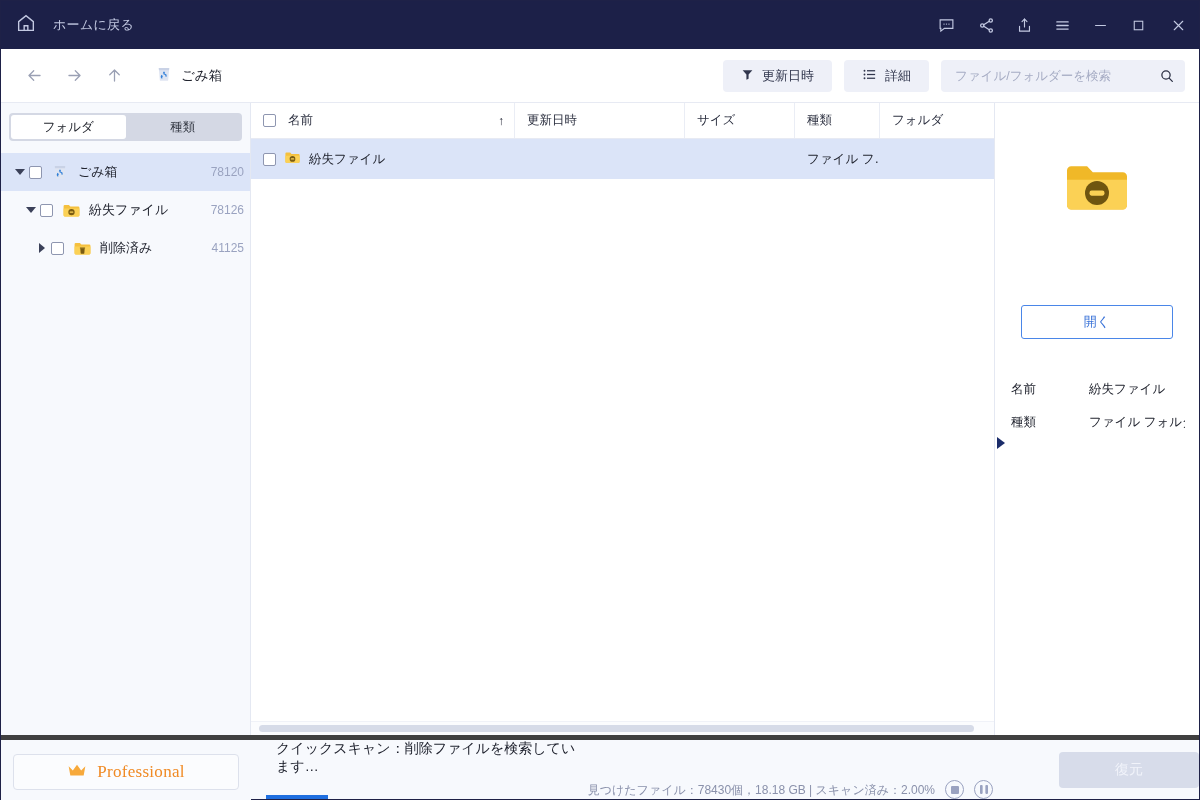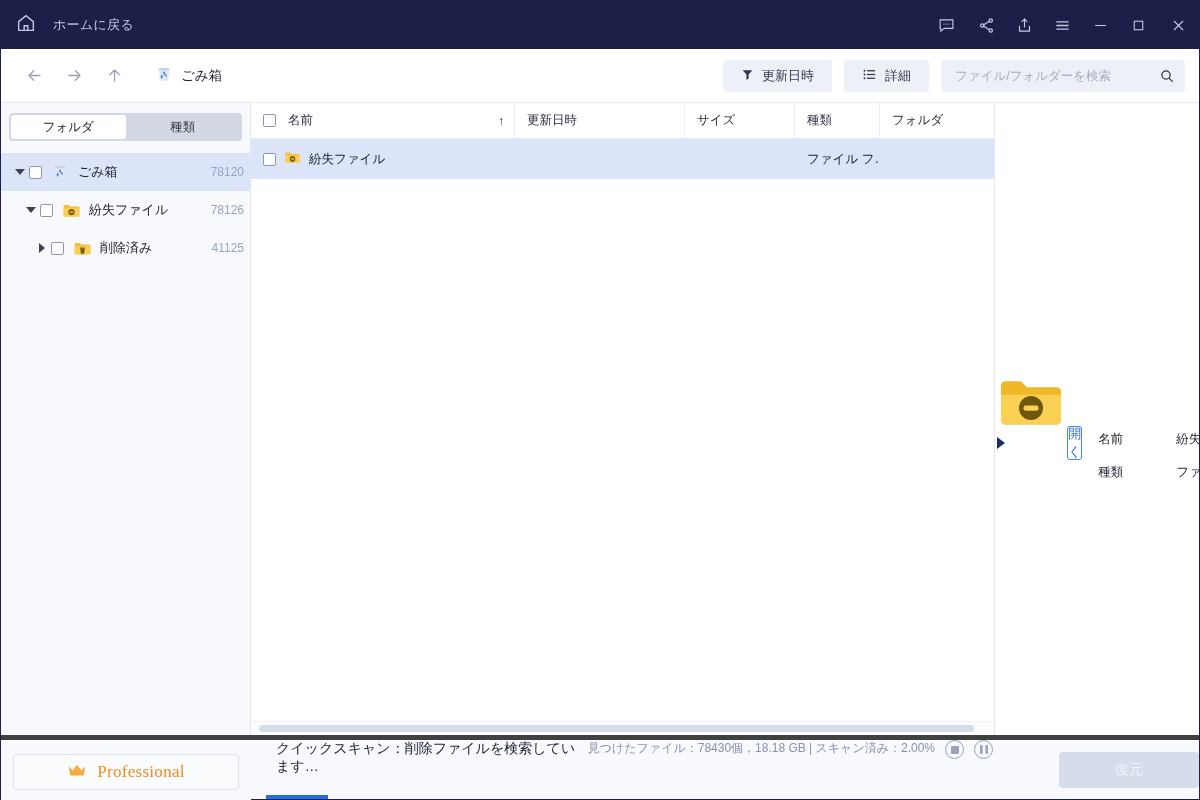--- a/index.html
+++ b/index.html
@@ -217,21 +217,21 @@
   .hscroll-thumb {
     height: 7px; border-radius: 4px;
     background: #d6dbe8;
     cursor: pointer;
   }
 
   
   .preview {
     width: 204px; flex: 0 0 204px;
     background: #ffffff;
-    display: flex; flex-direction: row;
+    display: flex; flex-direction: column;
     align-items: center;
     position: relative;
     padding-top: 48px;
   }
   .pv-collapse {
     position: absolute; left: -1px; top: 330px;
     width: 14px; height: 20px;
     display: flex; align-items: center; justify-content: center;
     cursor: pointer;
   }
@@ -260,21 +260,21 @@
     border-top: 5px solid #404040;
   }
   .footer-left { width: 250px; flex: 0 0 250px; background: #f7f9fd; }
   .footer-mid {
     flex: 1 1 auto;
     display: flex; flex-direction: row; justify-content: center;
     padding-left: 25px;
     min-width: 0;
   }
   .scan-title { font-size: 14px; color: #1b1e2a; margin-bottom: 6px; }
-  .scan-sub { display: flex; align-items: flex-start; gap: 10px; }
+  .scan-sub { display: flex; align-items: flex-end; gap: 10px; }
   .scan-sub-text { font-size: 12px; color: #8a91ab; white-space: nowrap; }
   .ctl {
     width: 19px; height: 19px; border-radius: 50%;
     border: 1.4px solid #9aa2c0;
     display: flex; align-items: center; justify-content: center;
     cursor: pointer;
   }
   .footer-right {
     width: 206px; flex: 0 0 206px;
     display: flex; align-items: center; justify-content: flex-end;

